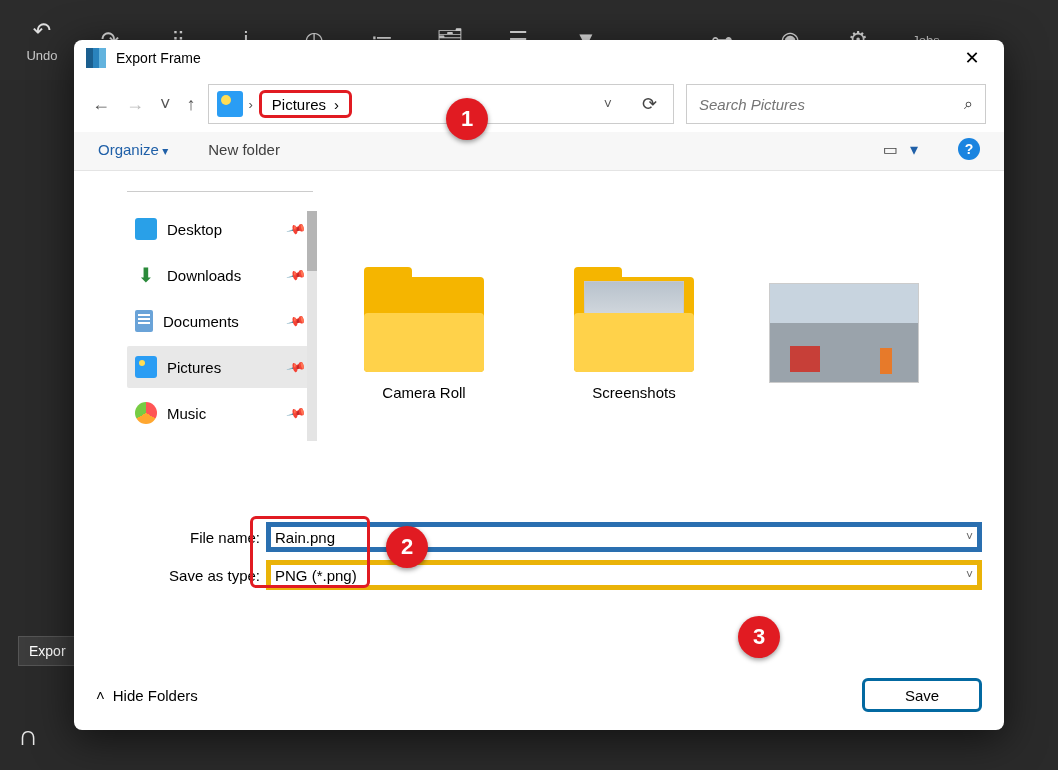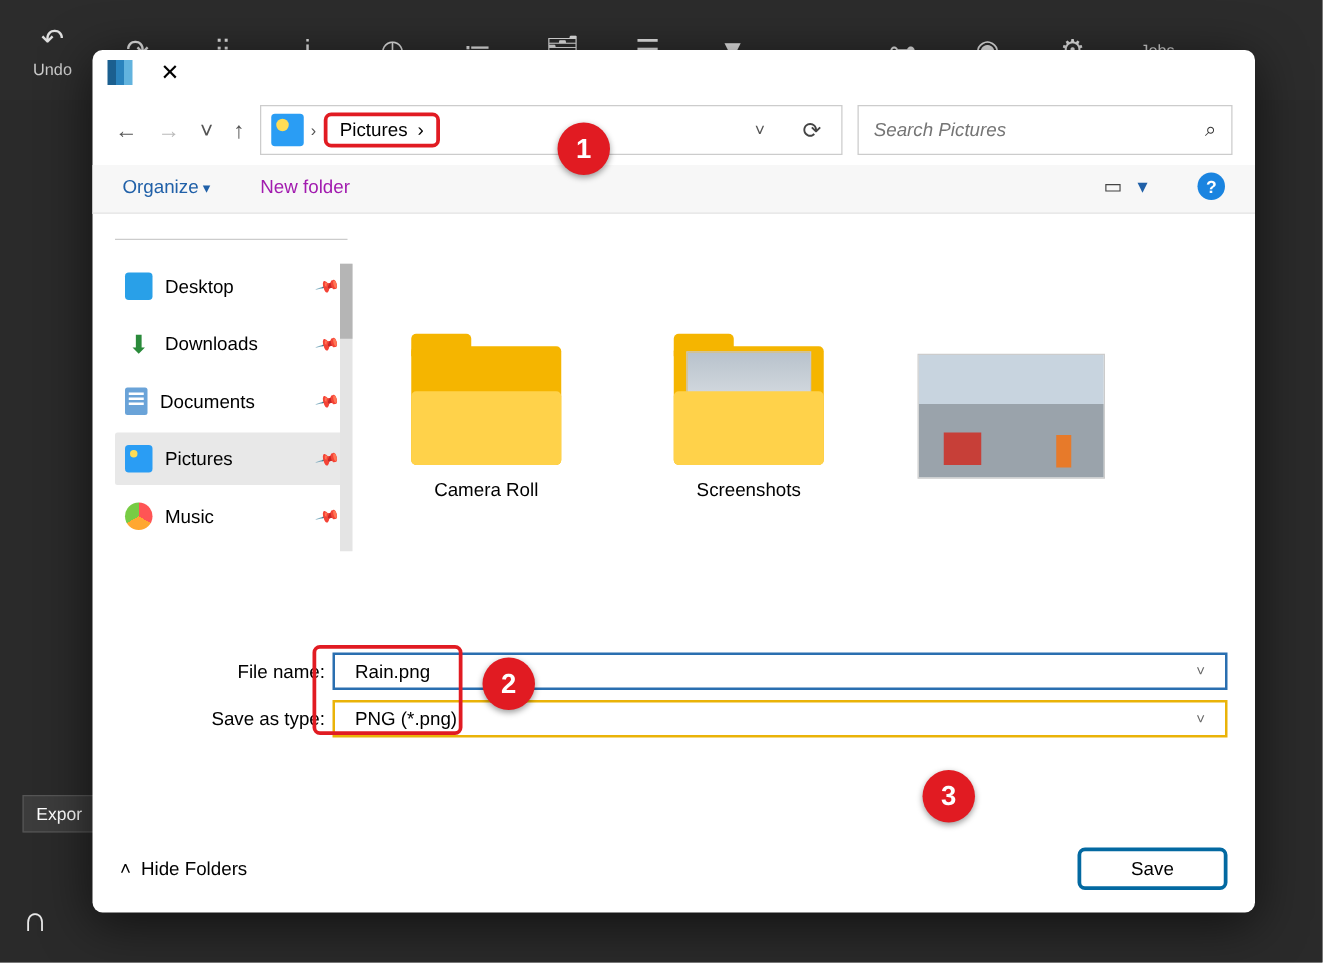--- a/index.html
+++ b/index.html
@@ -114,33 +114,34 @@
   
   .toolrow {
     display:flex; align-items:center;
     padding: 6px 24px 10px 24px;
     background:#f7f7f7;
     border-bottom:1px solid #e4e4e4;
     gap: 40px;
   }
   .toolrow .org { color:#2060a8; font-size:15px; cursor:pointer; }
   .toolrow .org::after { content:" ▾"; font-size:12px; }
-  .toolrow .newf { color:#a21caf; font-size:15px; cursor:pointer; }
+  .toolrow .newf { color:#404040; font-size:15px; cursor:pointer; }
   .toolrow .spacer { flex:1; }
   .toolrow .view { display:flex; align-items:center; gap:12px; color:#444; }
   .toolrow .help {
     width:22px; height:22px; border-radius:50%;
     background:#1a84e0; color:#fff;
     display:flex; align-items:center; justify-content:center;
     font-size:14px; font-weight:bold;
   }
   
   .split {
     flex:1; display:flex;
     overflow:hidden;
+    padding-left:35px;
   }
   .sidebar {
     width: 210px; padding: 20px 6px 0 18px;
     display:flex; flex-direction:column; gap:4px;
     position:relative;
   }
   .sidebar .divline {
     height:1px; background:#ccc; margin:0 0 12px 0;
   }
   .sb-item {
@@ -223,23 +224,23 @@
     position:relative;
   }
   .formrow {
     display:flex; align-items:center; margin-bottom:8px;
   }
   .formrow label {
     width: 170px; text-align:right; font-size:15px;
     padding-right: 6px;
   }
   .formrow .field {
-    flex:1; border:2px solid #eab308;
+    flex:1; border:5px solid #eab308;
     height:30px; display:flex; align-items:center;
-    padding: 0 16px; font-size:15px;
+    padding: 0 4px; font-size:15px;
     position:relative;
   }
   .formrow .field .caret {
     margin-left:auto; color:#666; font-size:12px;
   }
   .red-highlight {
     position:absolute; border:3px solid #e11b22; border-radius:6px;
     pointer-events:none;
   }
   .callout {
@@ -317,20 +318,21 @@
 
 <div class="app-body">
   <div class="expor-stub">Expor</div>
   <div class="magnet-stub">∩</div>
 </div>
 
 <div class="dialog">
 
   <div class="titlebar">
     <div class="title-icon"></div>
+    <div class="title-text">Export Frame</div>
     <div class="close">
       <span>✕</span>
     </div>
   </div>
 
   <div class="navrow">
     <div class="nav-arrows">
       <span>←</span>
       <span style="color:#bbb">→</span>
       <span>˅</span>

